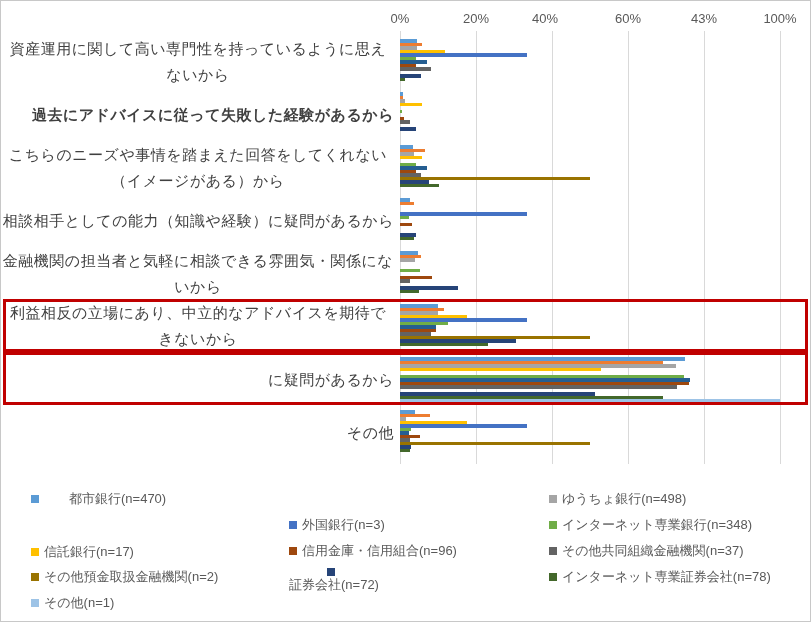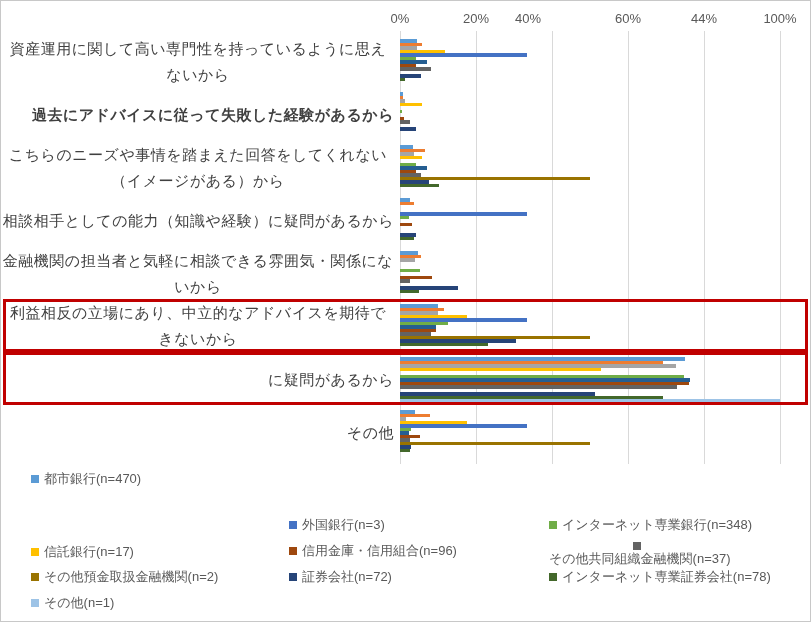--- a/index.html
+++ b/index.html
@@ -31,23 +31,23 @@
   .leg-swatch{width:8px;height:8px;margin-right:5px;flex:0 0 auto;}
   .leg-label{font-size:13px;color:#595959;}
 </style>
 </head>
 <body>
 
 <div id="frame">
   <div id="axis">
       <div class="tick" style="left: 399px;">0%</div>
       <div class="tick" style="left: 475px; text-align: right;">20%</div>
-      <div class="tick" style="left: 527px;">40%</div>
+      <div class="tick" style="left: 544px;">40%</div>
       <div class="tick" style="left: 627px;">60%</div>
-      <div class="tick" style="left: 703px;">44%</div>
+      <div class="tick" style="left: 703px;">43%</div>
       <div class="tick" style="left: 779px;">100%</div>
     </div>
   <div id="grid">
       <div class="gridline" style="left: 399px;"></div>
       <div class="gridline" style="left: 475px;"></div>
       <div class="gridline" style="left: 551px;"></div>
       <div class="gridline" style="left: 627px;"></div>
       <div class="gridline" style="left: 703px;"></div>
       <div class="gridline" style="left: 779px;"></div>
     </div>
@@ -155,49 +155,53 @@
       <div class="bar" title="流通系銀行(n=42): 2.4%" style="left: 399px; top: 430px; width: 9.12px; background: rgb(37, 94, 145);"></div>
       <div class="bar" title="信用金庫・信用組合(n=96): 5.2%" style="left: 399px; top: 433.5px; width: 19.76px; background: rgb(158, 72, 14);"></div>
       <div class="bar" title="その他共同組織金融機関(n=37): 2.7%" style="left: 399px; top: 437px; width: 10.26px; background: rgb(99, 99, 99);"></div>
       <div class="bar" title="その他預金取扱金融機関(n=2): 50%" style="left: 399px; top: 440.5px; width: 190px; background: rgb(153, 115, 0);"></div>
       <div class="bar" title="証券会社(n=72): 2.8%" style="left: 399px; top: 444px; width: 10.64px; background: rgb(38, 68, 120);"></div>
       <div class="bar" title="インターネット専業証券会社(n=78): 2.6%" style="left: 399px; top: 447.5px; width: 9.88px; background: rgb(67, 104, 43);"></div>
     </div>
   <div class="hlbox" style="top:298px;"></div>
   <div class="hlbox" style="top:351px;"></div>
   <div id="legend">
-      <div class="leg-item" style="left: 30px; top: 469px;">
+      <div class="leg-item" style="left: 30px; top: 489px; gap: 25px;">
         <span class="leg-swatch" style="background: rgb(91, 155, 213);"></span>
         <span class="leg-label">都市銀行(n=470)</span>
+      </div>
+      <div class="leg-item" style="left: 548px; top: 489px;">
+        <span class="leg-swatch" style="background: rgb(165, 165, 165);"></span>
+        <span class="leg-label">ゆうちょ銀行(n=498)</span>
       </div>
       <div class="leg-item" style="left: 30px; top: 542px;">
         <span class="leg-swatch" style="background: rgb(255, 192, 0);"></span>
         <span class="leg-label">信託銀行(n=17)</span>
       </div>
       <div class="leg-item" style="left: 288px; top: 515px;">
         <span class="leg-swatch" style="background: rgb(68, 114, 196);"></span>
         <span class="leg-label">外国銀行(n=3)</span>
       </div>
       <div class="leg-item" style="left: 548px; top: 515px;">
         <span class="leg-swatch" style="background: rgb(112, 173, 71);"></span>
         <span class="leg-label">インターネット専業銀行(n=348)</span>
       </div>
       <div class="leg-item" style="left: 288px; top: 541px;">
         <span class="leg-swatch" style="background: rgb(158, 72, 14);"></span>
         <span class="leg-label">信用金庫・信用組合(n=96)</span>
       </div>
-      <div class="leg-item" style="left: 548px; top: 541px; flex-direction: column;">
+      <div class="leg-item" style="left: 548px; top: 541px;">
         <span class="leg-swatch" style="background: rgb(99, 99, 99);"></span>
         <span class="leg-label">その他共同組織金融機関(n=37)</span>
       </div>
       <div class="leg-item" style="left: 30px; top: 567px;">
         <span class="leg-swatch" style="background: rgb(153, 115, 0);"></span>
         <span class="leg-label">その他預金取扱金融機関(n=2)</span>
       </div>
-      <div class="leg-item" style="left: 288px; top: 567px;">
+      <div class="leg-item" style="left: 288px; top: 567px; flex-direction: column;">
         <span class="leg-swatch" style="background: rgb(38, 68, 120);"></span>
         <span class="leg-label">証券会社(n=72)</span>
       </div>
       <div class="leg-item" style="left: 548px; top: 567px;">
         <span class="leg-swatch" style="background: rgb(67, 104, 43);"></span>
         <span class="leg-label">インターネット専業証券会社(n=78)</span>
       </div>
       <div class="leg-item" style="left: 30px; top: 593px;">
         <span class="leg-swatch" style="background: rgb(157, 195, 230);"></span>
         <span class="leg-label">その他(n=1)</span>

